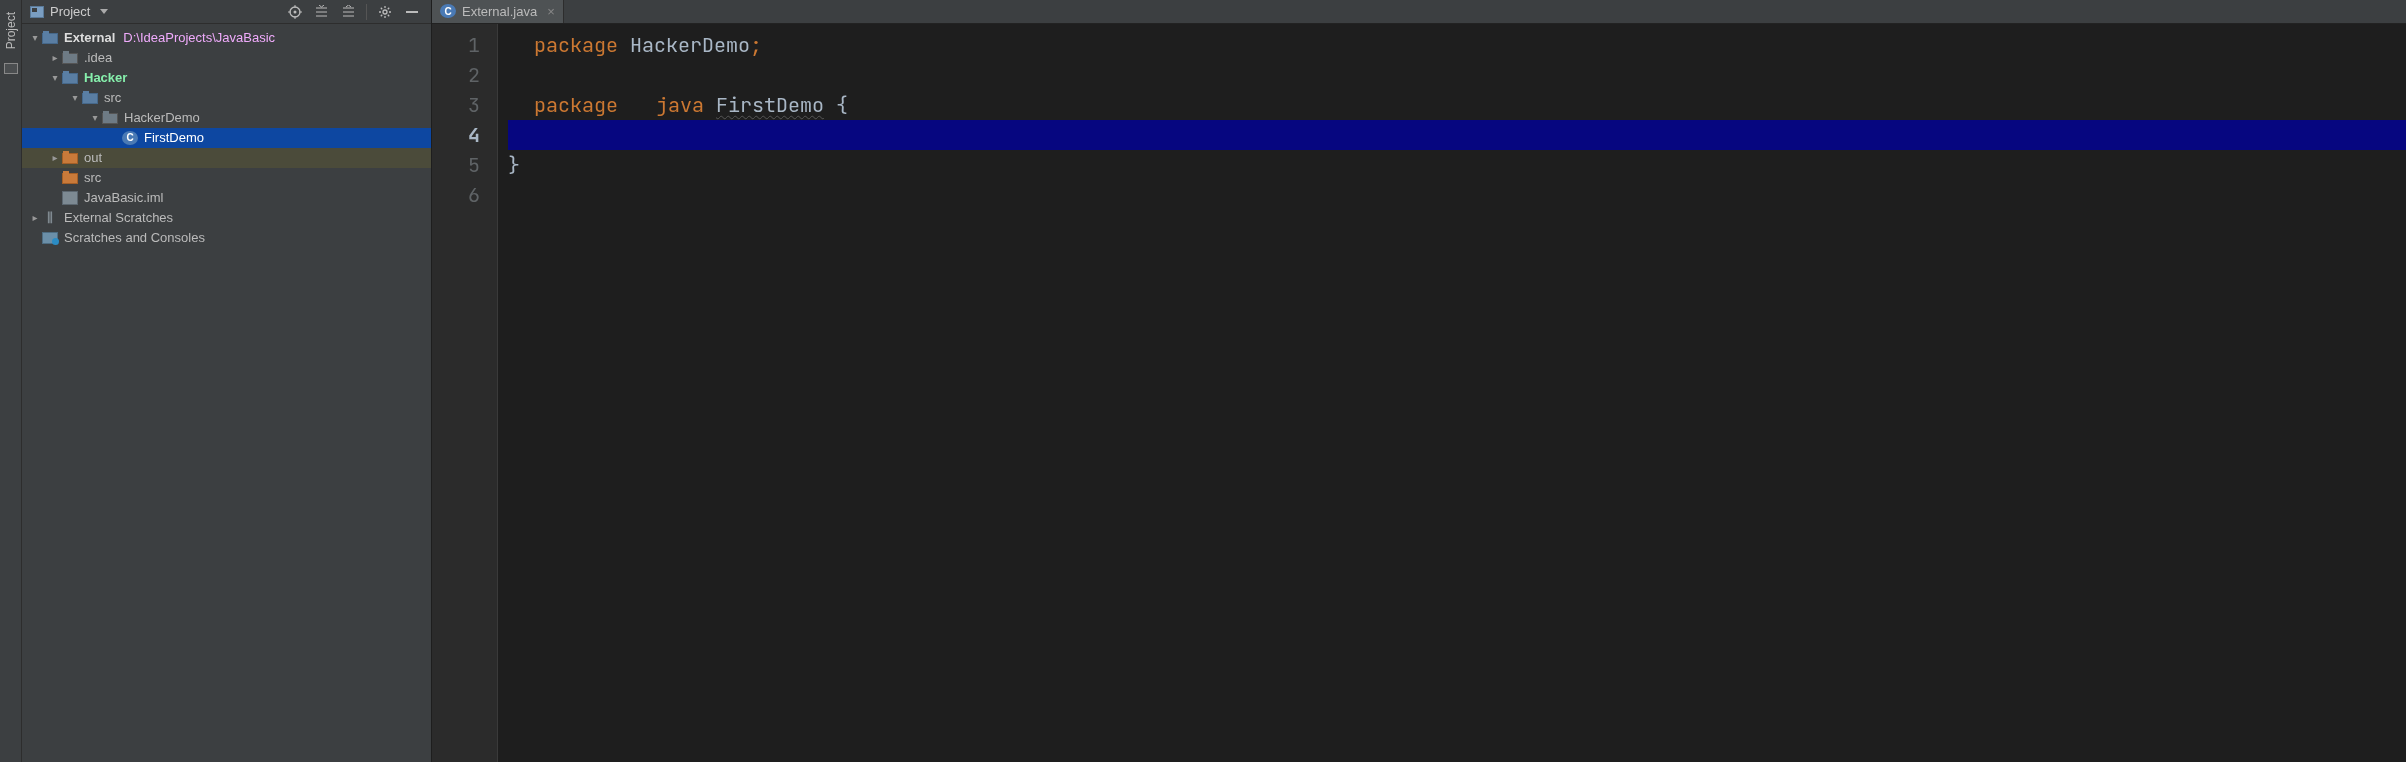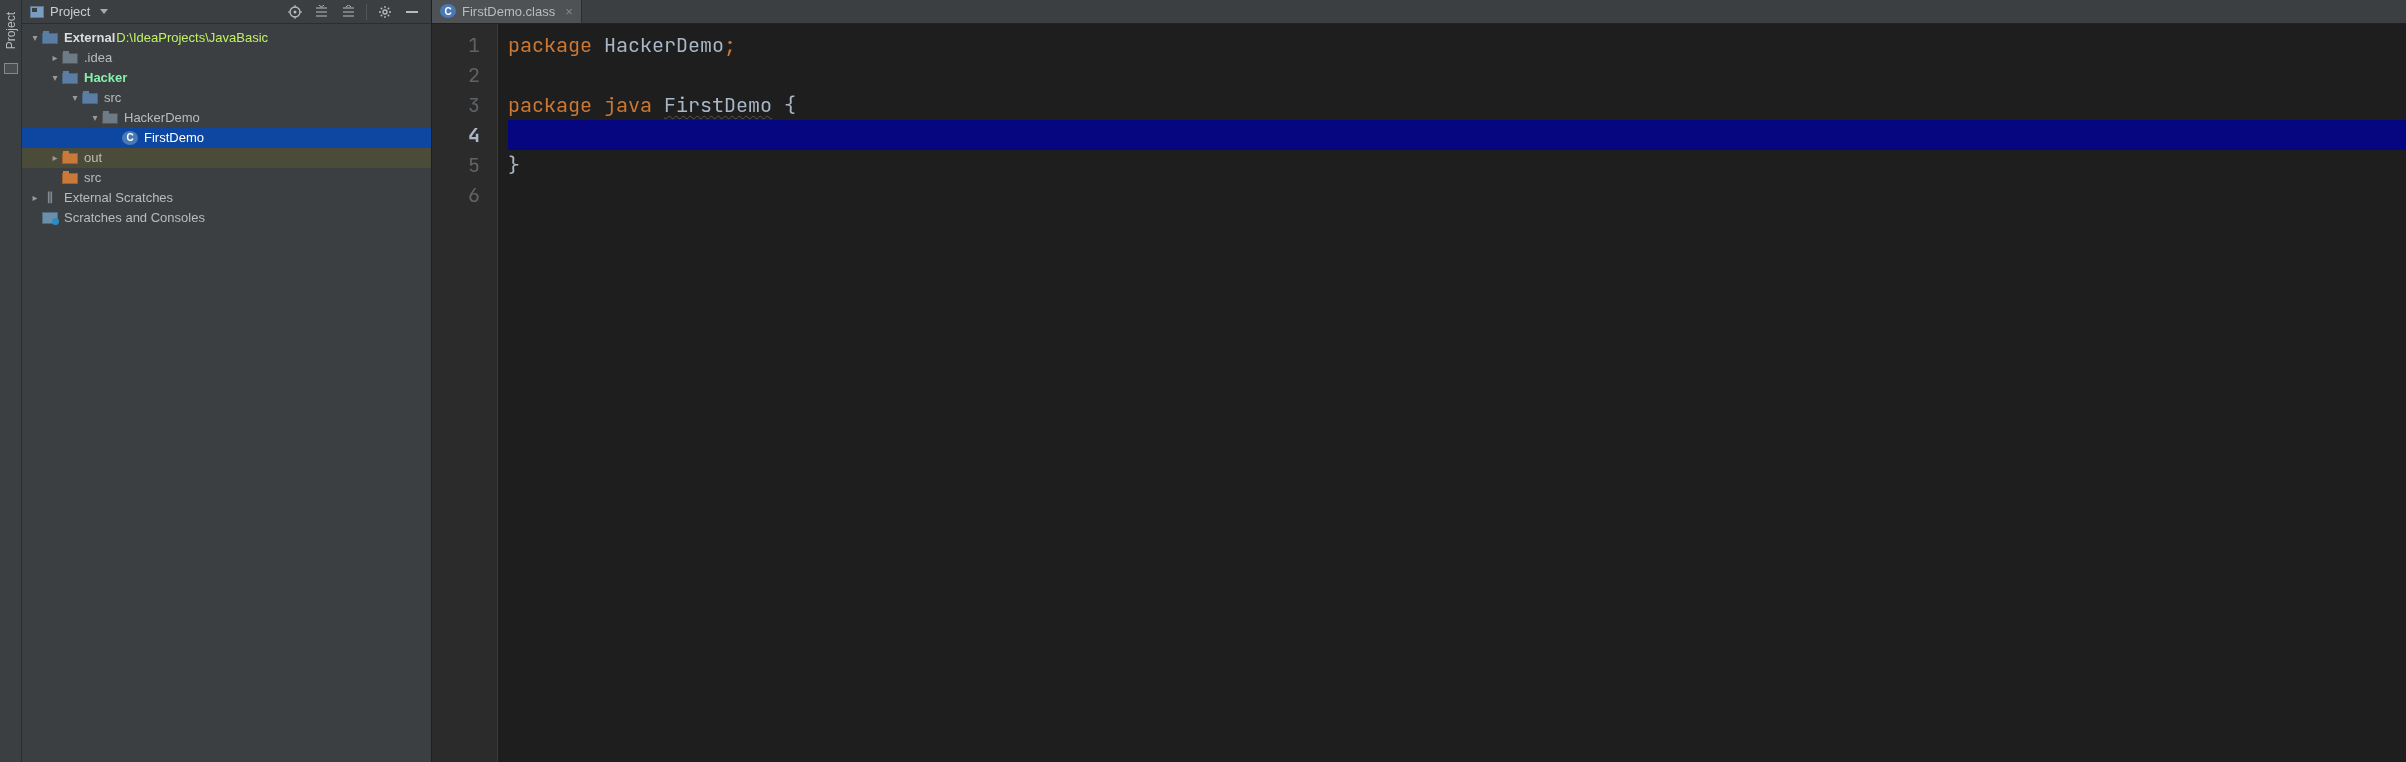--- a/index.html
+++ b/index.html
@@ -35,37 +35,37 @@
     .ic.folder-blue::before { content:""; position:absolute; top:-3px; left:0; width:6px; height:3px; background:#5a7ea3; }
     .ic.folder-dark { background:#6e7b85; border:1px solid #555; height:11px; width:14px; position:relative; }
     .ic.folder-dark::before { content:""; position:absolute; top:-3px; left:0; width:6px; height:3px; background:#6e7b85; }
     .ic.folder-orange { background:#c97a3a; border:1px solid #a45f27; height:11px; width:14px; position:relative; }
     .ic.folder-orange::before { content:""; position:absolute; top:-3px; left:0; width:6px; height:3px; background:#c97a3a; }
     .ic.class-c { width:14px; height:14px; border-radius:50%; background:#4a7ab5; color:#fff; font-size:10px; font-weight:bold; }
     .ic.file-iml { width:12px; height:14px; background:#7d8a93; border:1px solid #5c6770; position:relative; }
     .ic.libs { color:#9aa7b0; font-size:13px; }
     .ic.scratch { width:14px; height:12px; background:#6b8fa8; border:1px solid #4e6d82; position:relative; }
     .ic.scratch::after { content:""; position:absolute; right:-2px; bottom:-2px; width:7px; height:7px; border-radius:50%; background:#2b8cc4; }
-    .dim { color:#bef264; margin-left:1px; }
+    .dim { color:#f0abfc; margin-left:8px; }
 
     
     .editor-area { flex:1; display:flex; flex-direction:column; background:#1e1e1e; min-width:0; }
     .tab-bar { height:24px; background:#3c3f41; display:flex; align-items:flex-end; border-bottom:1px solid #222; }
     .file-tab { height:24px; background:#4e5254; display:flex; align-items:center; padding:0 8px 0 8px; border-right:1px solid #2d2d2d; }
     .file-tab .ic.class-c { margin-right:6px; }
     .file-tab .close-x { margin-left:10px; color:#888; font-size:13px; cursor:pointer; }
 
     .code-wrap { flex:1; display:flex; background:#1e1e1e; font-family:"JetBrains Mono",Consolas,monospace; font-size:20px; line-height:30px; }
     .gutter { width:62px; text-align:right; color:#5f6366; padding:6px 14px 0 0; background:#2b2b2b; }
     .gutter div { height:30px; }
     .gut-sep { width:4px; background:#2b2b2b; border-right:1px solid #3a3a3a; }
     .code { flex:1; padding:6px 0 0 10px; position:relative; color:#a9b7c6; }
     .code .line { height:30px; white-space:pre; }
     .code .line.active { background:#060680; }
-    .kw { color:#cc7832; }
+    .kw { color:#cc7832;margin-left:26px; }
     .semi { color:#cc7832; }
     .clsname { color:#a9b7c6; text-decoration:underline wavy #555; text-decoration-thickness:1px; text-underline-offset:3px; }
   </style>
 </head>
 <body>
 
 <div class="app">
 
   <div class="left-gutter">
     <div class="vtab">Project</div>
@@ -172,41 +172,46 @@
         <span class="ic folder-orange"></span>
         <span>out</span>
       </div>
 
       <div class="node" style="padding-left:28px">
         <span class="arrow blank">▸</span>
         <span class="ic folder-orange"></span>
         <span>src</span>
       </div>
 
+      <div class="node" style="padding-left:28px">
+        <span class="arrow blank">▸</span>
+        <span class="ic file-iml"></span>
+        <span>JavaBasic.iml</span>
+      </div>
 
       <div class="node" style="padding-left:8px">
         <span class="arrow">▸</span>
         <span class="ic libs">⫼</span>
         <span>External Scratches</span>
       </div>
 
       <div class="node" style="padding-left:8px">
         <span class="arrow blank">▸</span>
         <span class="ic scratch"></span>
         <span>Scratches and Consoles</span>
       </div>
 
     </div>
   </div>
 
   <div class="editor-area">
     <div class="tab-bar">
       <div class="file-tab">
         <span class="ic class-c">C</span>
-        <span>FirstDemo.class</span>
+        <span>External.java</span>
         <span class="close-x">×</span>
       </div>
     </div>
 
     <div class="code-wrap">
       <div class="gutter">
         <div>1</div>
         <div>2</div>
         <div>3</div>
         <div style="font-weight:bold;color:#a9b7c6">4</div>

